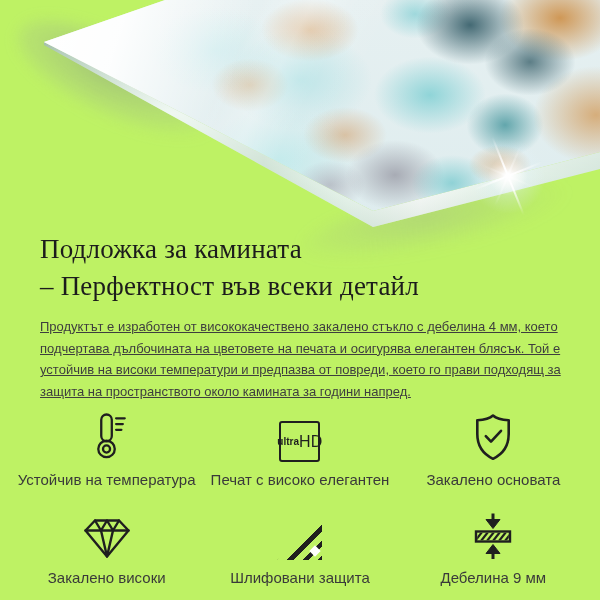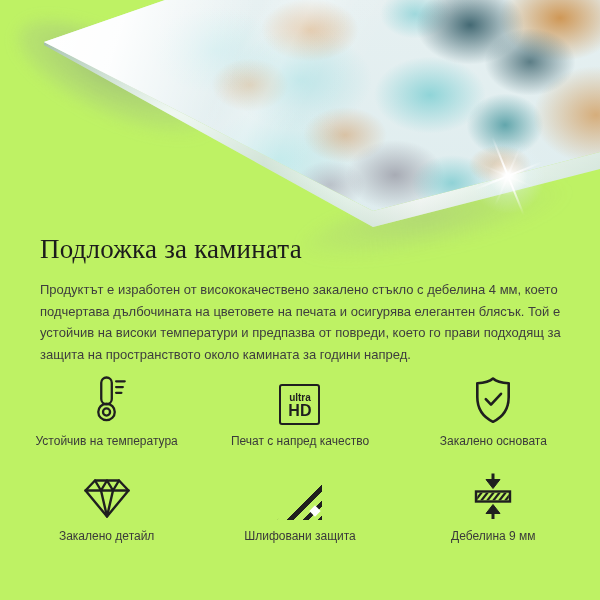--- a/index.html
+++ b/index.html
@@ -75,40 +75,40 @@
   .sp-d2{left:50%;top:16%;width:2px;height:68%;margin-left:-1px;opacity:0.35;transform:rotate(-45deg);
         background:linear-gradient(to bottom, transparent, #fff 50%, transparent);}
 
   
   .content{position:absolute;left:40px;top:231px;width:532px;}
   h1{
     margin:0;font-family:"Liberation Serif","DejaVu Serif",serif;font-weight:400;
     font-size:27px;line-height:37px;color:#1c1c1c;letter-spacing:0.2px;
   }
   .desc{
-    margin:11px 0 0 0;font-size:13px;line-height:21.5px;color:#3e3e3e;width:532px;
+    margin:11px 0 0 0;font-size:13px;line-height:21.5px;color:#3e3e3e;width:532px;text-decoration:underline;
   }
 
   
   .features{
     display:grid;grid-template-columns:repeat(3,1fr);row-gap:20px;
     width:580px;margin:8px 0 0 -30px;
   }
   .feature{display:flex;flex-direction:column;align-items:center;}
   .icon-box{height:52px;display:flex;align-items:flex-end;justify-content:center;}
-  .feature-label{margin-top:9px;font-size:12px;color:#3a3a3a;white-space:nowrap;}
+  .feature-label{margin-top:9px;font-size:15px;color:#3a3a3a;white-space:nowrap;}
 
   .icon-stroke{stroke:#1f1f1f;fill:none;stroke-linecap:round;stroke-linejoin:round;}
 
   .uhd{
     width:37px;height:37px;border:2.6px solid #1f1f1f;border-radius:3px;
-    display:flex;flex-direction:column;align-items:center;justify-content:center;color:#1f1f1f;
+    display:flex;align-items:center;justify-content:center;color:#1f1f1f;
   }
   .uhd-top{font-size:10px;font-weight:700;line-height:11px;}
-  .uhd-bottom{font-size:16px;font-weight:700;line-height:15px;letter-spacing:0.3px;}
+  .uhd-bottom{font-size:16px;font-weight:400;line-height:15px;letter-spacing:0.3px;}
 
   .stripes{
     position:relative;width:45px;height:37px;
     background:repeating-linear-gradient(135deg,#1f1f1f 0 4.5px,transparent 4.5px 11px);
     clip-path:polygon(0% 100%, 100% 0%, 100% 100%);
   }
   .stripes::after{
     content:"";position:absolute;right:3px;bottom:5px;width:8px;height:8px;
     background:#ffffff;transform:rotate(45deg);
   }
@@ -127,21 +127,21 @@
     <div class="sparkle">
       <i class="sp-glow"></i>
         <i class="sp-v"></i>
         <i class="sp-h"></i>
         <i class="sp-d1"></i>
         <i class="sp-d2"></i>
     </div>
   </div>
 
   <div class="content">
-    <h1><span>Подложка за камината</span><br></h1>
+    <h1><span>Подложка за камината</span><br><span>– Перфектност във всеки детайл</span></h1>
 
     <p class="desc">Продуктът е изработен от висококачествено закалено стъкло с дебелина 4 мм, което подчертава дълбочината на цветовете на печата и осигурява елегантен блясък. Той е устойчив на високи температури и предпазва от повреди, което го прави подходящ за защита на пространството около камината за години напред.</p>
 
     <div class="features">
 
       <div class="feature">
         <div class="icon-box">
           <svg width="46" height="50" viewBox="0 0 48 52">
             <g class="icon-stroke" stroke-width="2.4">
               <rect x="18" y="2.5" width="11" height="28" rx="5.5"></rect>
@@ -156,21 +156,21 @@
         <div class="feature-label">Устойчив на температура</div>
       </div>
 
       <div class="feature">
         <div class="icon-box">
           <div class="uhd">
             <span class="uhd-top">ultra</span>
             <span class="uhd-bottom">HD</span>
           </div>
         </div>
-        <div class="feature-label">Печат с напред качество</div>
+        <div class="feature-label">Печат с високо елегантен</div>
       </div>
 
       <div class="feature">
         <div class="icon-box">
           <svg width="46" height="50" viewBox="0 0 46 50">
             <g class="icon-stroke" stroke-width="2.6">
               <path d="M23 3.5 C26 6.2 31 7.8 38.7 8.3 V22 C38.7 34.3 32.3 42.3 23 46.8 C13.7 42.3 7.3 34.3 7.3 22 V8.3 C15 7.8 20 6.2 23 3.5 Z"></path>
               <path d="M15.8 24.2 L21 29.6 L31 18.8"></path>
             </g>
           </svg>
@@ -182,21 +182,21 @@
         <div class="icon-box">
           <svg width="50" height="43" viewBox="0 0 50 43">
             <g class="icon-stroke" stroke-width="2.4">
               <path d="M13 3.5 H37 L46.5 13.5 L25 39.5 L3.5 13.5 Z"></path>
               <path d="M3.5 13.5 H46.5"></path>
               <path d="M13 3.5 L19 13.5 L25 3.5 L31 13.5 L37 3.5"></path>
               <path d="M19 13.5 L25 39.5 L31 13.5"></path>
             </g>
           </svg>
         </div>
-        <div class="feature-label">Закалено детайл</div>
+        <div class="feature-label">Закалено високи</div>
       </div>
 
       <div class="feature">
         <div class="icon-box">
           <div class="stripes"></div>
         </div>
         <div class="feature-label">Шлифовани защита</div>
       </div>
 
       <div class="feature">

